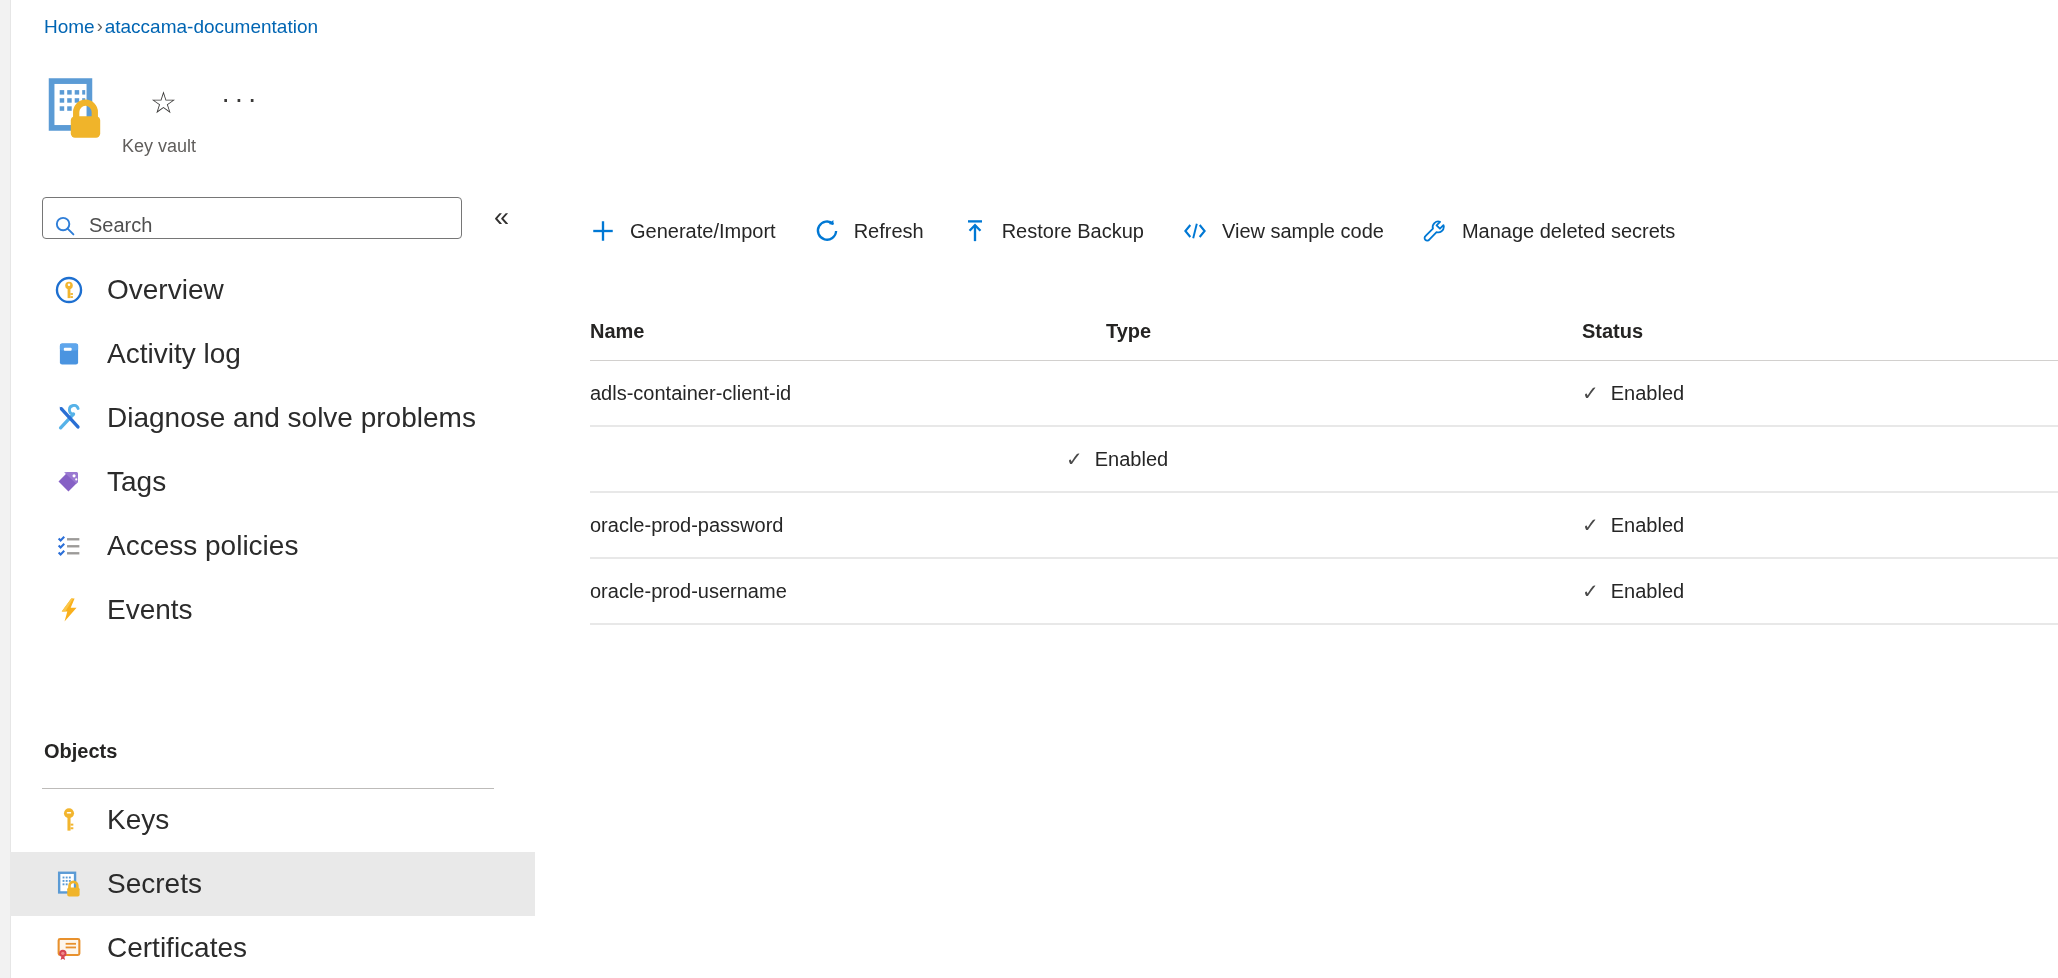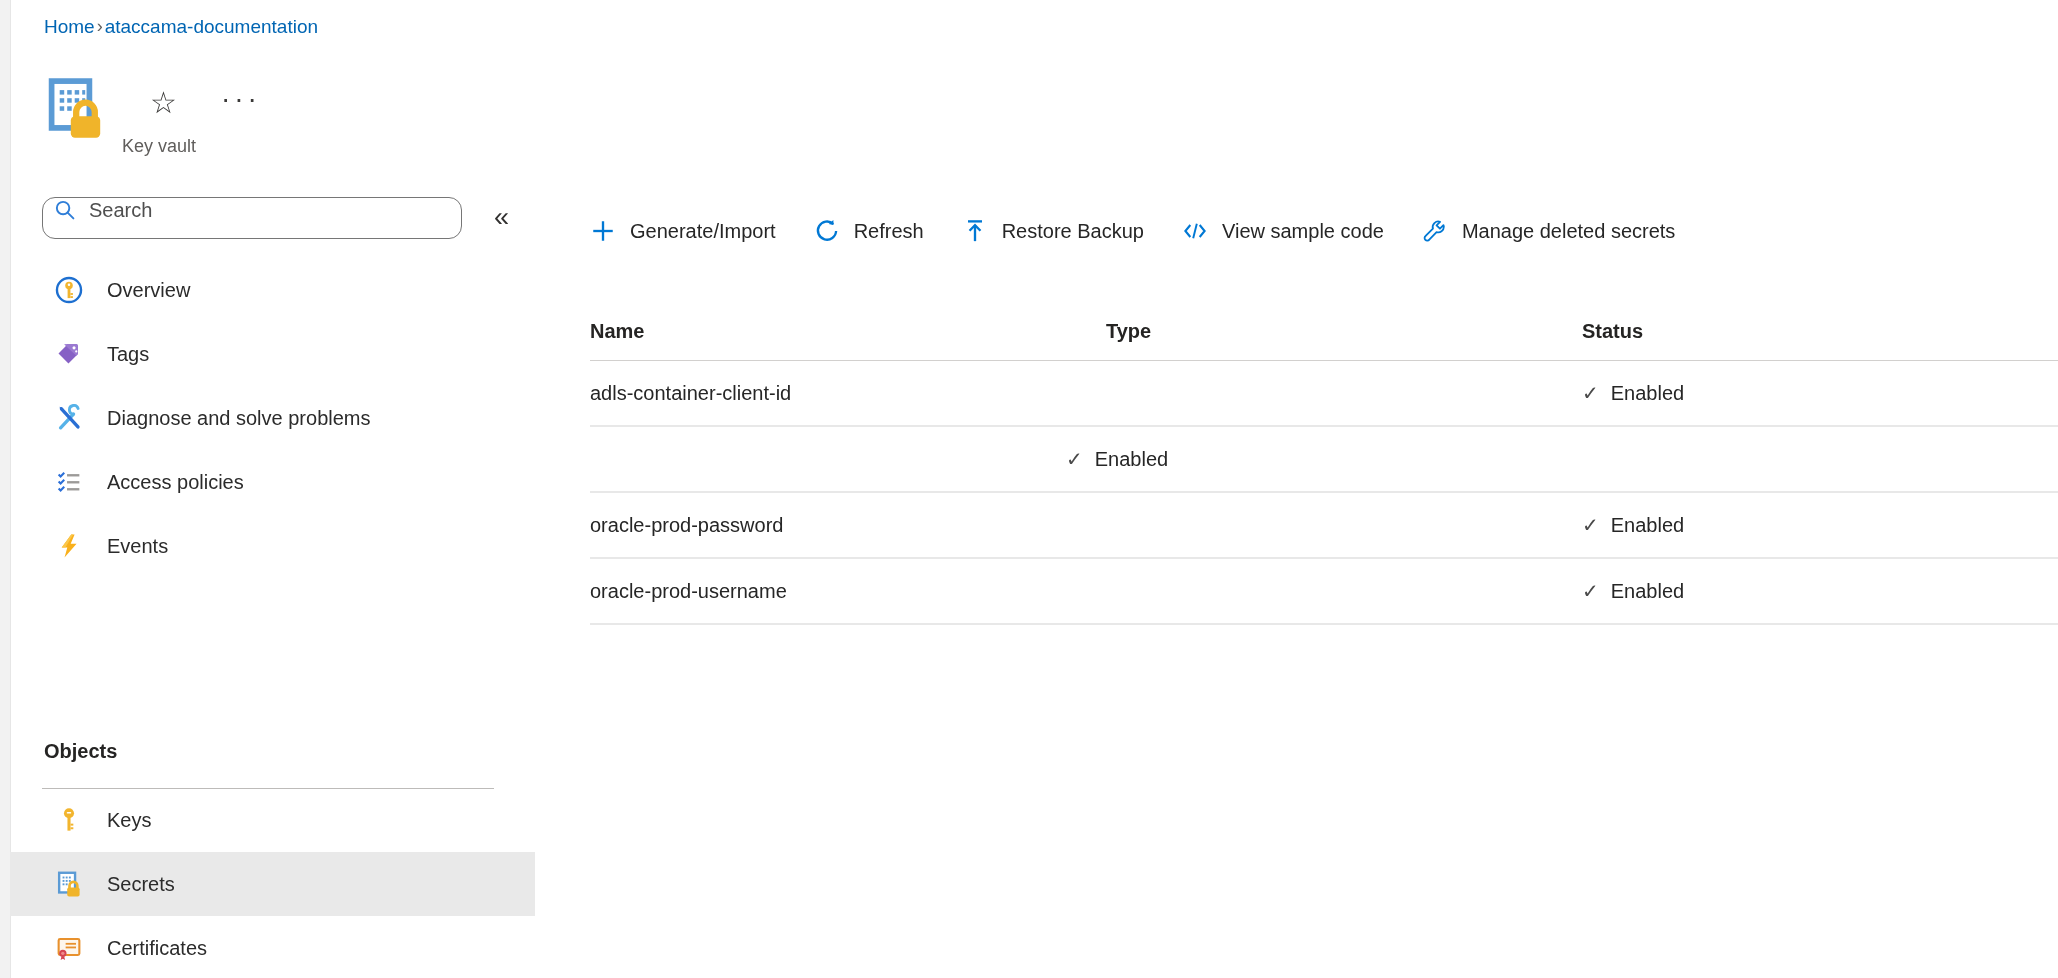--- a/index.html
+++ b/index.html
@@ -21,33 +21,33 @@
   .vault-big{width:66px;height:70px;flex:0 0 auto;}
   .page-title{margin-left:18px;font-size:42px;line-height:58px;color:#252423;white-space:nowrap;}
   .page-title .t-bold{font-weight:bold;}
   .page-title .t-sep{font-weight:300;color:#3b3a39;padding:0 10px;}
   .title-icons{display:flex;align-items:center;margin-left:42px;height:58px;gap:44px;}
   .star{font-size:30px;color:#3b3a39;cursor:pointer;line-height:1;}
   .ellipsis{font-size:28px;color:#3b3a39;cursor:pointer;letter-spacing:4px;line-height:1;transform:translateY(-4px);}
   .subtitle{position:absolute;left:122px;top:136px;font-size:18px;color:#605e5c;}
 
   
-  .search-box{position:absolute;left:42px;top:197px;width:420px;height:42px;border:1px solid #767676;border-radius:13px;display:flex;align-items:flex-start;padding:0 10px;box-sizing:border-box;background:#fff;}
+  .search-box{position:absolute;left:42px;top:197px;width:420px;height:42px;border:1px solid #767676;border-radius:4px;display:flex;align-items:flex-end;padding:0 10px;box-sizing:border-box;background:#fff;}
   .search-box svg{flex:0 0 auto;}
   .search-input{border:none;outline:none;flex:1;margin-left:10px;font-size:20px;font-family:"Liberation Sans",sans-serif;color:#323130;background:transparent;}
   .search-input::placeholder{color:#4f4f4f;opacity:1;}
   .collapse-btn{position:absolute;left:494px;top:202px;font-size:27px;color:#323130;cursor:pointer;user-select:none;}
 
   .nav{position:absolute;left:10px;width:525px;list-style:none;margin:0;padding:0;}
   .nav-main{top:258px;}
   .nav-objects{top:788px;}
   .nav li{height:64px;display:flex;align-items:center;padding-left:45px;box-sizing:border-box;cursor:pointer;}
   .nav li.selected{background:#e9e9e9;}
   .nav .nv-icon{width:28px;height:28px;display:inline-flex;align-items:center;justify-content:center;flex:0 0 auto;}
-  .nav .nv-label{margin-left:24px;font-size:20px;color:#2b2b2b;white-space:nowrap;}
+  .nav .nv-label{margin-left:24px;font-size:28px;color:#2b2b2b;white-space:nowrap;}
 
   .objects-header{position:absolute;left:44px;top:740px;font-size:20px;font-weight:bold;color:#252423;}
   .objects-divider{position:absolute;left:42px;top:788px;width:452px;height:1px;background:#bdbbb9;}
 
   
   .toolbar{position:absolute;left:590px;top:198px;display:flex;align-items:flex-end;gap:38px;height:46px;}
   .tb-item{display:flex;align-items:center;gap:14px;cursor:pointer;white-space:nowrap;}
   .tb-item .tb-icon{width:26px;height:26px;display:inline-flex;align-items:center;justify-content:center;}
   .tb-item .tb-label{font-size:20px;color:#262626;}
 
@@ -118,44 +118,54 @@
           <circle cx="10" cy="6.8" r="2.7" fill="#f2b52e"></circle>
           <circle cx="10" cy="6.3" r="0.9" fill="#ffffff"></circle>
           <rect x="9" y="8.8" width="2" height="7" fill="#f2b52e"></rect>
           <rect x="11" y="12.2" width="1.8" height="1.3" fill="#f2b52e"></rect>
           <rect x="11" y="14.4" width="1.8" height="1.3" fill="#f2b52e"></rect>
         </svg>
       </span>
       <span class="nv-label">Overview</span>
     </li>
 
-
+    <li>
+      <span class="nv-icon">
+        <svg viewBox="0 0 20 20" width="28" height="28">
+          <rect x="3.5" y="2.5" width="13" height="15" rx="1.6" fill="#4a94e0"></rect>
+          <rect x="3.5" y="2.5" width="13" height="5" rx="1.6" fill="#5fa6ec"></rect>
+          <rect x="6.3" y="5.6" width="5.6" height="2.1" rx="0.7" fill="#ffffff"></rect>
+        </svg>
+      </span>
+      <span class="nv-label">Activity log</span>
+    </li>
+
+
+    <li>
+      <span class="nv-icon">
+        <svg viewBox="0 0 20 20" width="28" height="28">
+          <path d="M4 17 L13.2 7.2" stroke="#56b2e8" stroke-width="2.4" stroke-linecap="round" fill="none"></path>
+          <path d="M16.5 3.2 a3.2 3.2 0 1 0-3.4 4.2" stroke="#56b2e8" stroke-width="2" fill="none" stroke-linecap="round"></path>
+          <path d="M4.6 3.4 L16.4 16.4" stroke="#2a6fd4" stroke-width="2.4" stroke-linecap="round" fill="none"></path>
+          <path d="M3.2 2 L6 3 L4.4 4.8 Z" fill="#2a6fd4"></path>
+        </svg>
+      </span>
+      <span class="nv-label">Diagnose and solve problems</span>
+    </li>
 
     <li>
       <span class="nv-icon">
         <svg viewBox="0 0 20 20" width="28" height="28">
           <path d="M9.2 2.8h5.6a1.6 1.6 0 0 1 1.6 1.6v5.6l-6.8 6.8-7.1-7.1z" fill="#8661c5"></path>
           <path d="M9.2 2.8h5.6a1.6 1.6 0 0 1 1.6 1.6v5.6l-1.2 1.2-8.7-8.2z" fill="#9a79d1"></path>
           <circle cx="13.6" cy="5.6" r="1.1" fill="#ffffff"></circle>
           <circle cx="15.2" cy="8.2" r="0.8" fill="#ffffff"></circle>
         </svg>
       </span>
       <span class="nv-label">Tags</span>
-    </li>
-
-    <li>
-      <span class="nv-icon">
-        <svg viewBox="0 0 20 20" width="28" height="28">
-          <path d="M4 17 L13.2 7.2" stroke="#56b2e8" stroke-width="2.4" stroke-linecap="round" fill="none"></path>
-          <path d="M16.5 3.2 a3.2 3.2 0 1 0-3.4 4.2" stroke="#56b2e8" stroke-width="2" fill="none" stroke-linecap="round"></path>
-          <path d="M4.6 3.4 L16.4 16.4" stroke="#2a6fd4" stroke-width="2.4" stroke-linecap="round" fill="none"></path>
-          <path d="M3.2 2 L6 3 L4.4 4.8 Z" fill="#2a6fd4"></path>
-        </svg>
-      </span>
-      <span class="nv-label">Diagnose and solve problems</span>
     </li>
 
     <li>
       <span class="nv-icon">
         <svg viewBox="0 0 20 20" width="28" height="28">
           <path d="M2.6 4.6 l1.4 1.4 L6.6 3.4" stroke="#2b6fd8" stroke-width="1.5" fill="none"></path>
           <path d="M2.6 9.6 l1.4 1.4 L6.6 8.4" stroke="#2b6fd8" stroke-width="1.5" fill="none"></path>
           <path d="M2.6 14.6 l1.4 1.4 L6.6 13.4" stroke="#2b6fd8" stroke-width="1.5" fill="none"></path>
           <line x1="8.6" y1="5.2" x2="17.4" y2="5.2" stroke="#9c9a98" stroke-width="1.7"></line>
           <line x1="8.6" y1="10.2" x2="17.4" y2="10.2" stroke="#9c9a98" stroke-width="1.7"></line>

